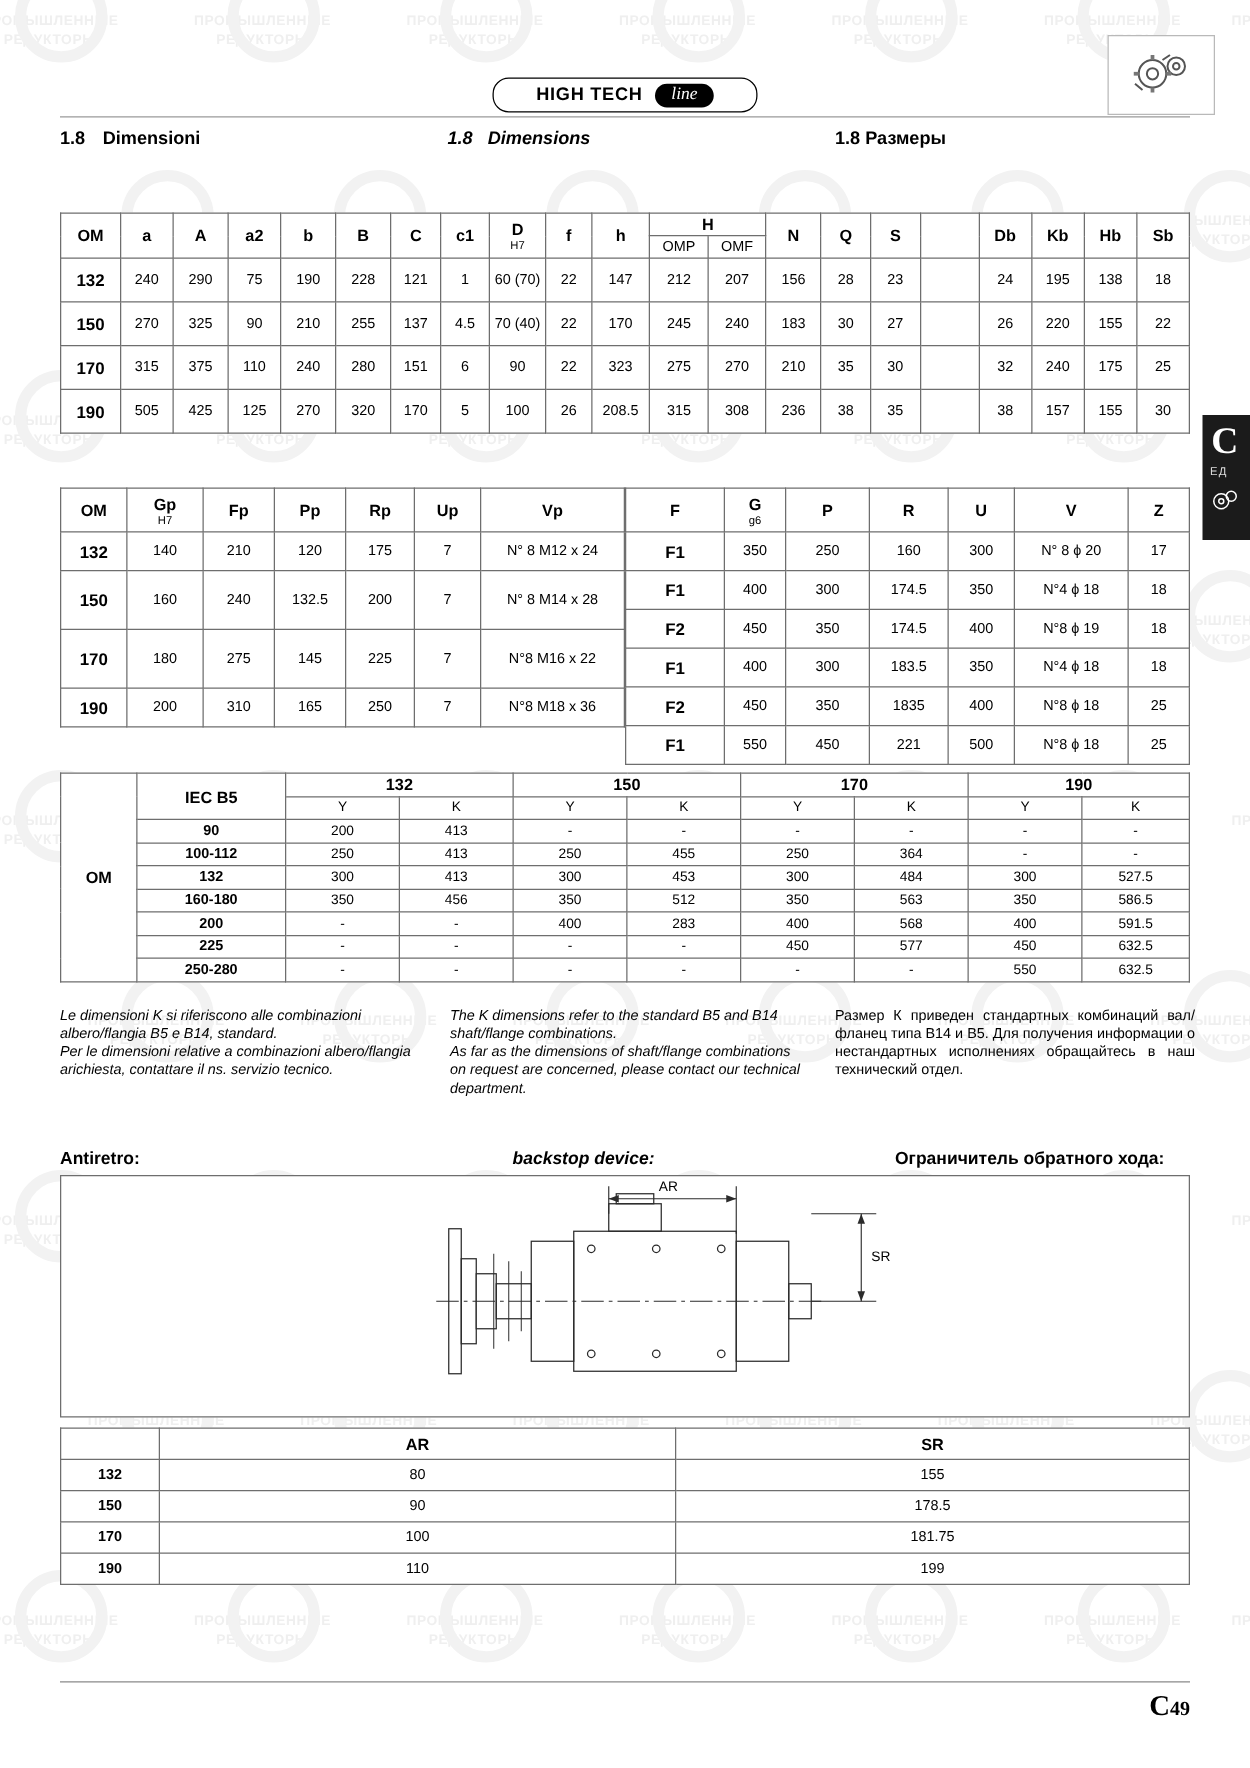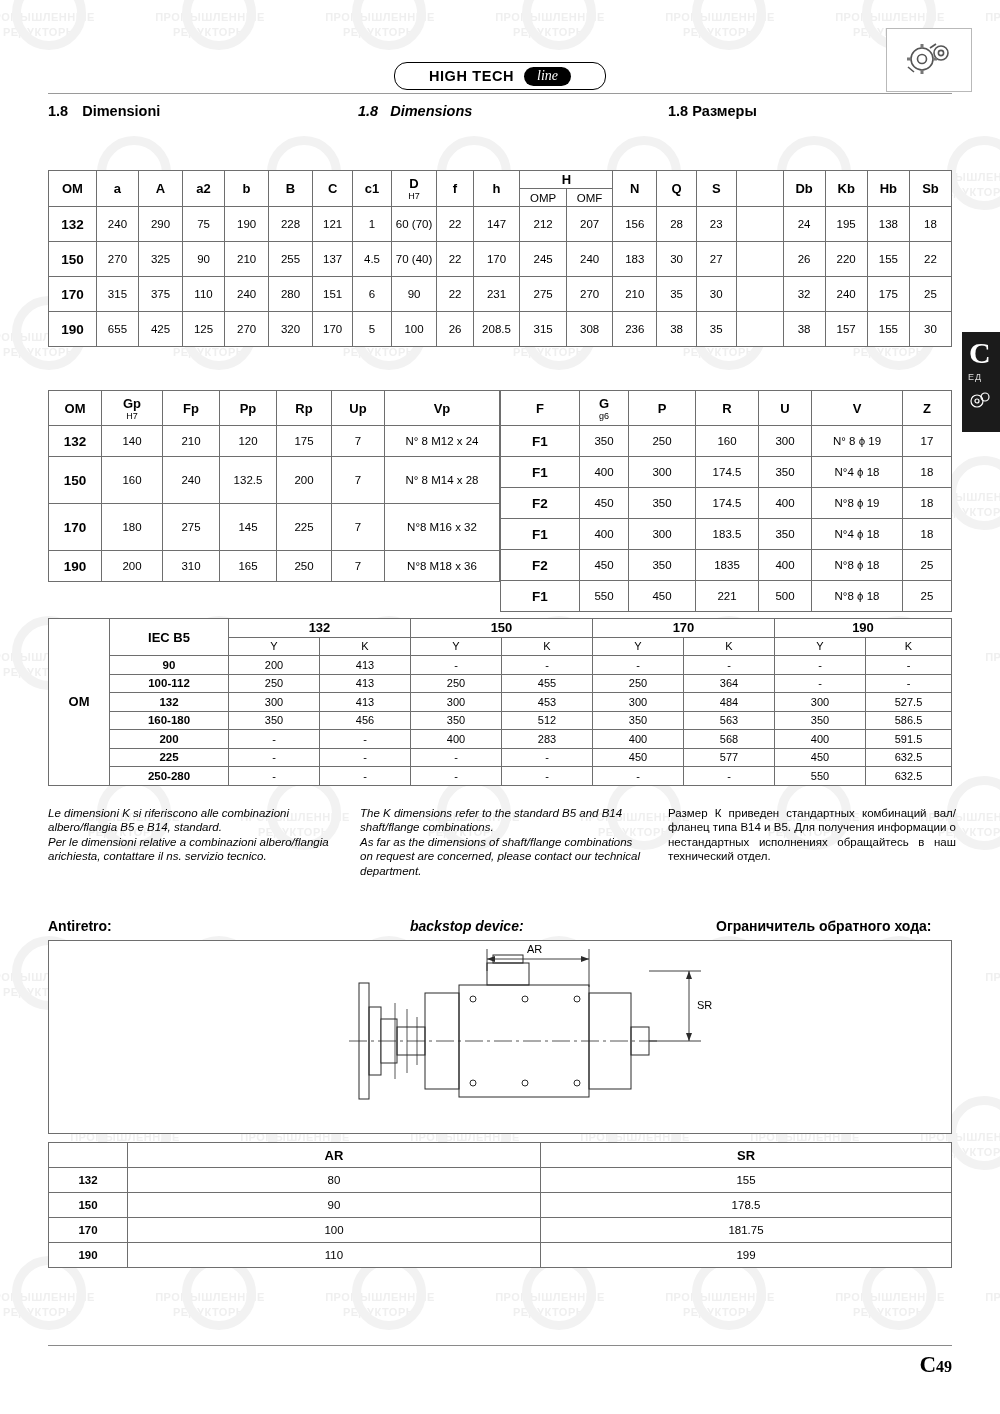--- a/index.html
+++ b/index.html
@@ -317,35 +317,35 @@
         <td class="om">170</td>
             <td>315</td>
             <td>375</td>
             <td>110</td>
             <td>240</td>
             <td>280</td>
             <td>151</td>
             <td>6</td>
             <td>90</td>
             <td>22</td>
-            <td>231</td>
+            <td>323</td>
             <td>275</td>
             <td>270</td>
             <td>210</td>
             <td>35</td>
             <td>30</td>
             <td class="gap"></td>
             <td>32</td>
             <td>240</td>
             <td>175</td>
             <td>25</td>
       </tr>
       <tr>
         <td class="om">190</td>
-            <td>655</td>
+            <td>505</td>
             <td>425</td>
             <td>125</td>
             <td>270</td>
             <td>320</td>
             <td>170</td>
             <td>5</td>
             <td>100</td>
             <td>26</td>
             <td>208.5</td>
             <td>315</td>
@@ -394,21 +394,21 @@
             <td>7</td>
             <td>N° 8 M14 x 28</td>
       </tr>
       <tr style="height:46px">
         <td class="om" style="height:46px">170</td>
             <td>180</td>
             <td>275</td>
             <td>145</td>
             <td>225</td>
             <td>7</td>
-            <td>N°8 M16 x 32</td>
+            <td>N°8 M16 x 22</td>
       </tr>
       <tr>
         <td class="om">190</td>
             <td>200</td>
             <td>310</td>
             <td>165</td>
             <td>250</td>
             <td>7</td>
             <td>N°8 M18 x 36</td>
       </tr>
@@ -428,21 +428,21 @@
         <td class="hd" style="width:52px">U</td>
         <td class="hd" style="width:90px">V</td>
         <td class="hd">Z</td>
       </tr>
       <tr>
             <td class="om">F1</td>
             <td>350</td>
             <td>250</td>
             <td>160</td>
             <td>300</td>
-            <td>N° 8 ϕ 19</td>
+            <td>N° 8 ϕ 20</td>
             <td>17</td>
           </tr>
       <tr>
             <td class="om">F1</td>
             <td>400</td>
             <td>300</td>
             <td>174.5</td>
             <td>350</td>
             <td>N°4 ϕ 18</td>
             <td>18</td>

